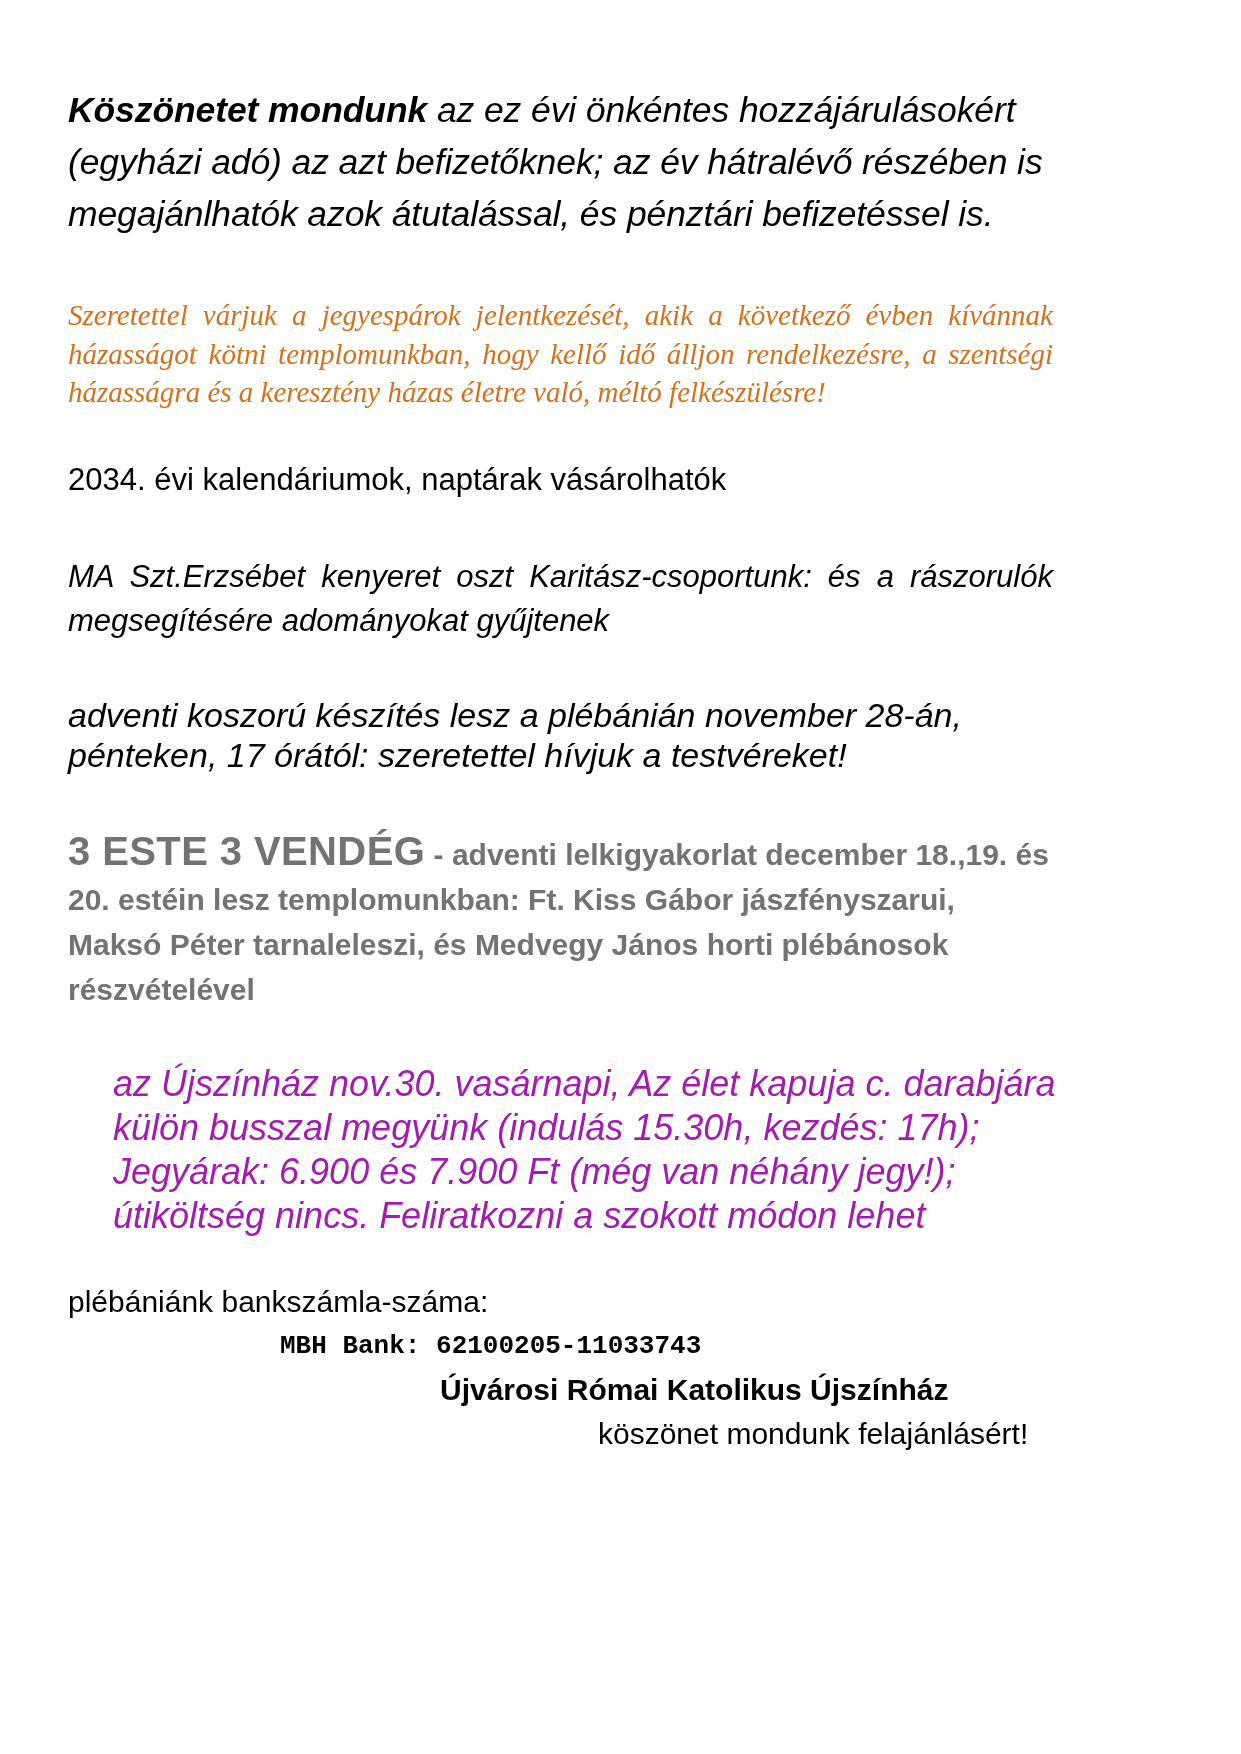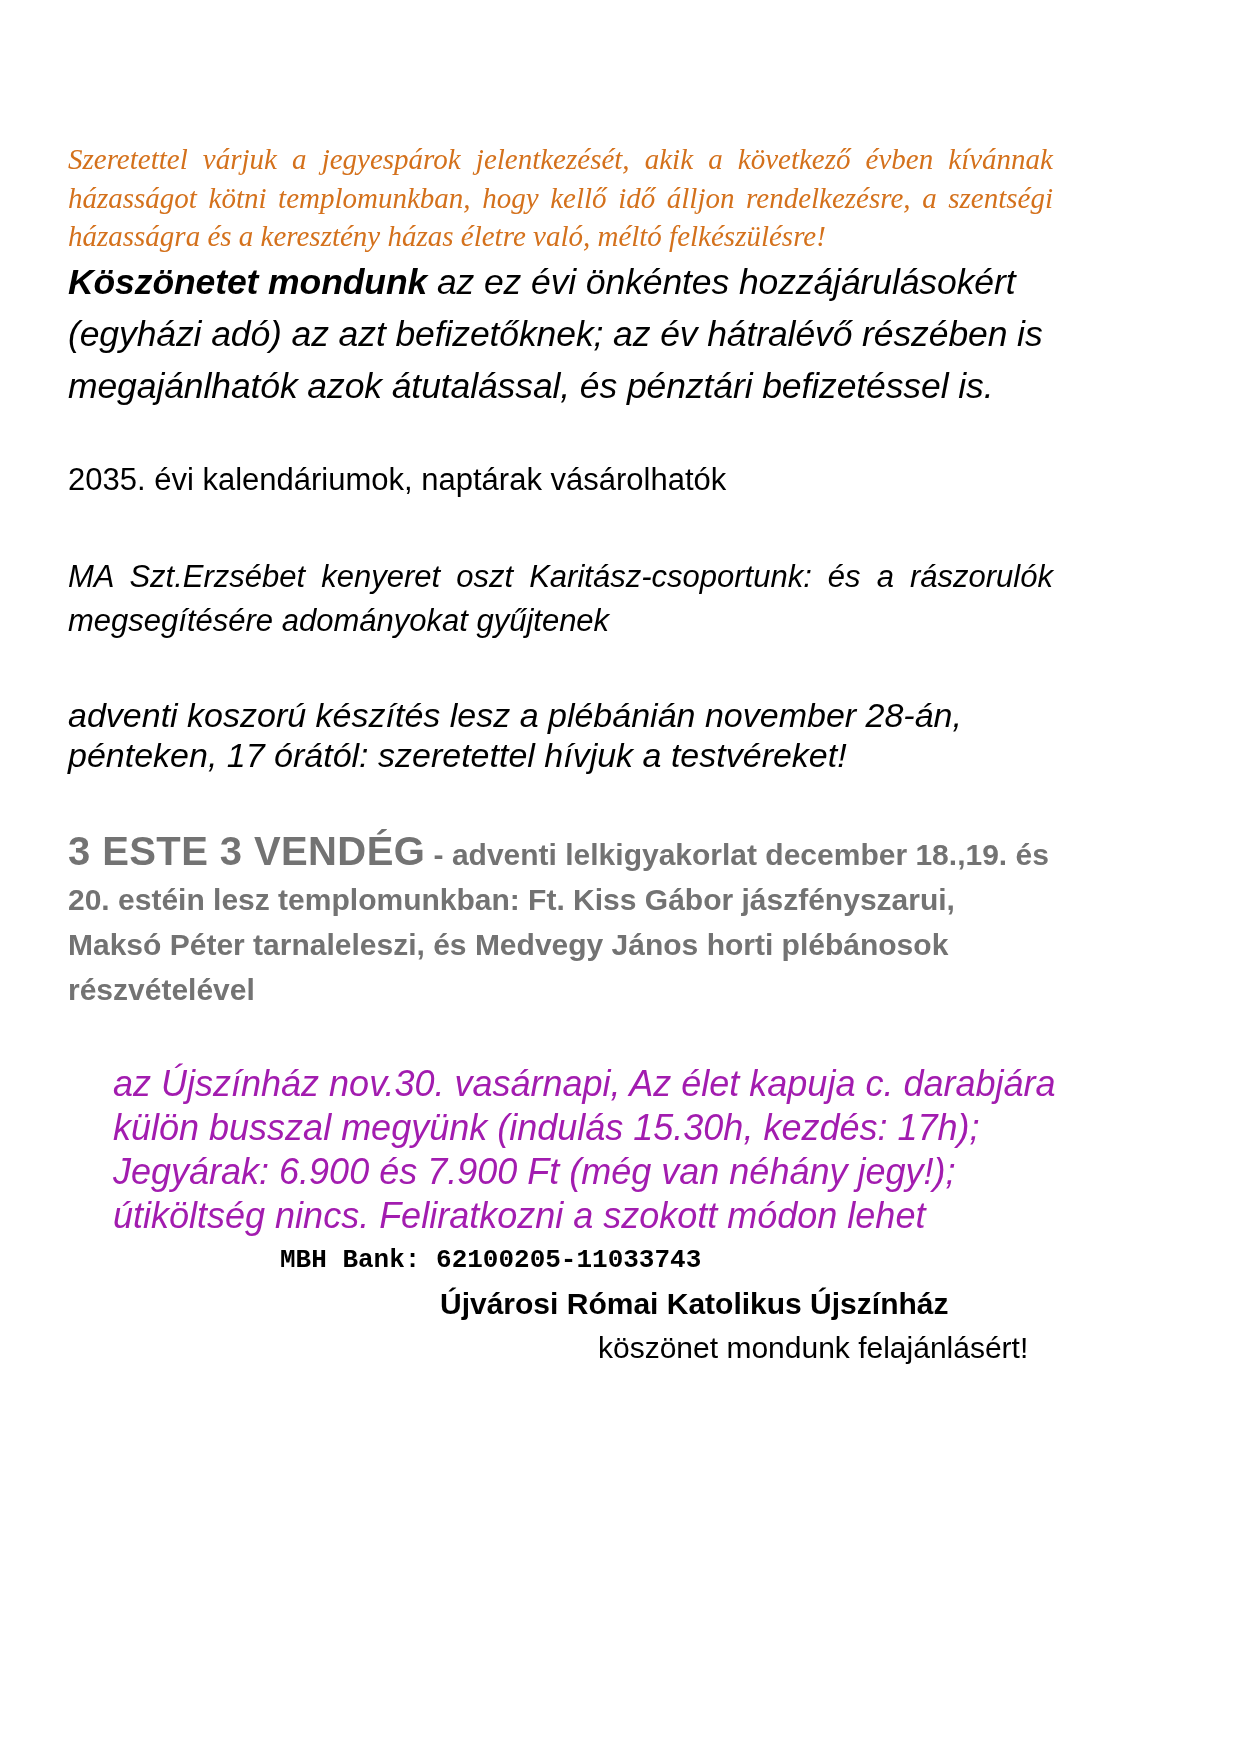--- a/index.html
+++ b/index.html
@@ -140,32 +140,33 @@
     line-height: 44px;
     color: #000000;
     padding-left: 530px;
   }
 </style>
 </head>
 <body>
 
 <div class="page">
 
+  <p class="blk p-intro"><b>Köszönetet mondunk</b><span> az ez évi önkéntes hozzájárulásokért (egyházi adó) az azt befizetőknek; az év hátralévő részében is megajánlhatók azok átutalással, és pénztári befizetéssel is.</span></p>
+
   <p class="blk p-orange">Szeretettel várjuk a jegyespárok jelentkezését, akik a következő évben kívánnak házasságot kötni templomunkban, hogy kellő idő álljon rendelkezésre, a szentségi házasságra és a keresztény házas életre való, méltó felkészülésre!</p>
 
-  <p class="blk p-intro"><b>Köszönetet mondunk</b><span> az ez évi önkéntes hozzájárulásokért (egyházi adó) az azt befizetőknek; az év hátralévő részében is megajánlhatók azok átutalással, és pénztári befizetéssel is.</span></p>
-
-  <p class="blk p-plain p-cal">2035. évi kalendáriumok, naptárak vásárolhatók</p>
+  <p class="blk p-plain p-cal">2034. évi kalendáriumok, naptárak vásárolhatók</p>
 
   <p class="blk p-plain justify p-ma">MA Szt.Erzsébet kenyeret oszt Karitász-csoportunk: és a rászorulók megsegítésére adományokat gyűjtenek</p>
 
   <p class="blk p-advent">adventi koszorú készítés lesz a plébánián november 28-án, pénteken, 17 órától: szeretettel hívjuk a testvéreket!</p>
 
   <p class="blk p-purple"><span class="big">3 ESTE 3 VENDÉG</span><span> - adventi lelkigyakorlat december 18.,19. és 20. estéin lesz templomunkban: Ft. Kiss Gábor jászfényszarui, Maksó Péter tarnaleleszi, és Medvegy János horti plébánosok részvételével</span></p>
 
   <p class="blk p-theatre">az Újszínház nov.30. vasárnapi, Az élet kapuja c. darabjára külön busszal megyünk (indulás 15.30h, kezdés: 17h); Jegyárak: 6.900 és 7.900 Ft (még van néhány jegy!); útiköltség nincs. Feliratkozni a szokott módon lehet</p>
 
+  <p class="blk p-bank">plébániánk bankszámla-száma:</p>
 
   <div class="line-center-a">MBH Bank: 62100205-11033743</div>
   <div class="line-center-b">Újvárosi Római Katolikus Újszínház</div>
   <div class="line-center-c">köszönet mondunk felajánlásért!</div>
 
 </div>
 
 </body></html>

